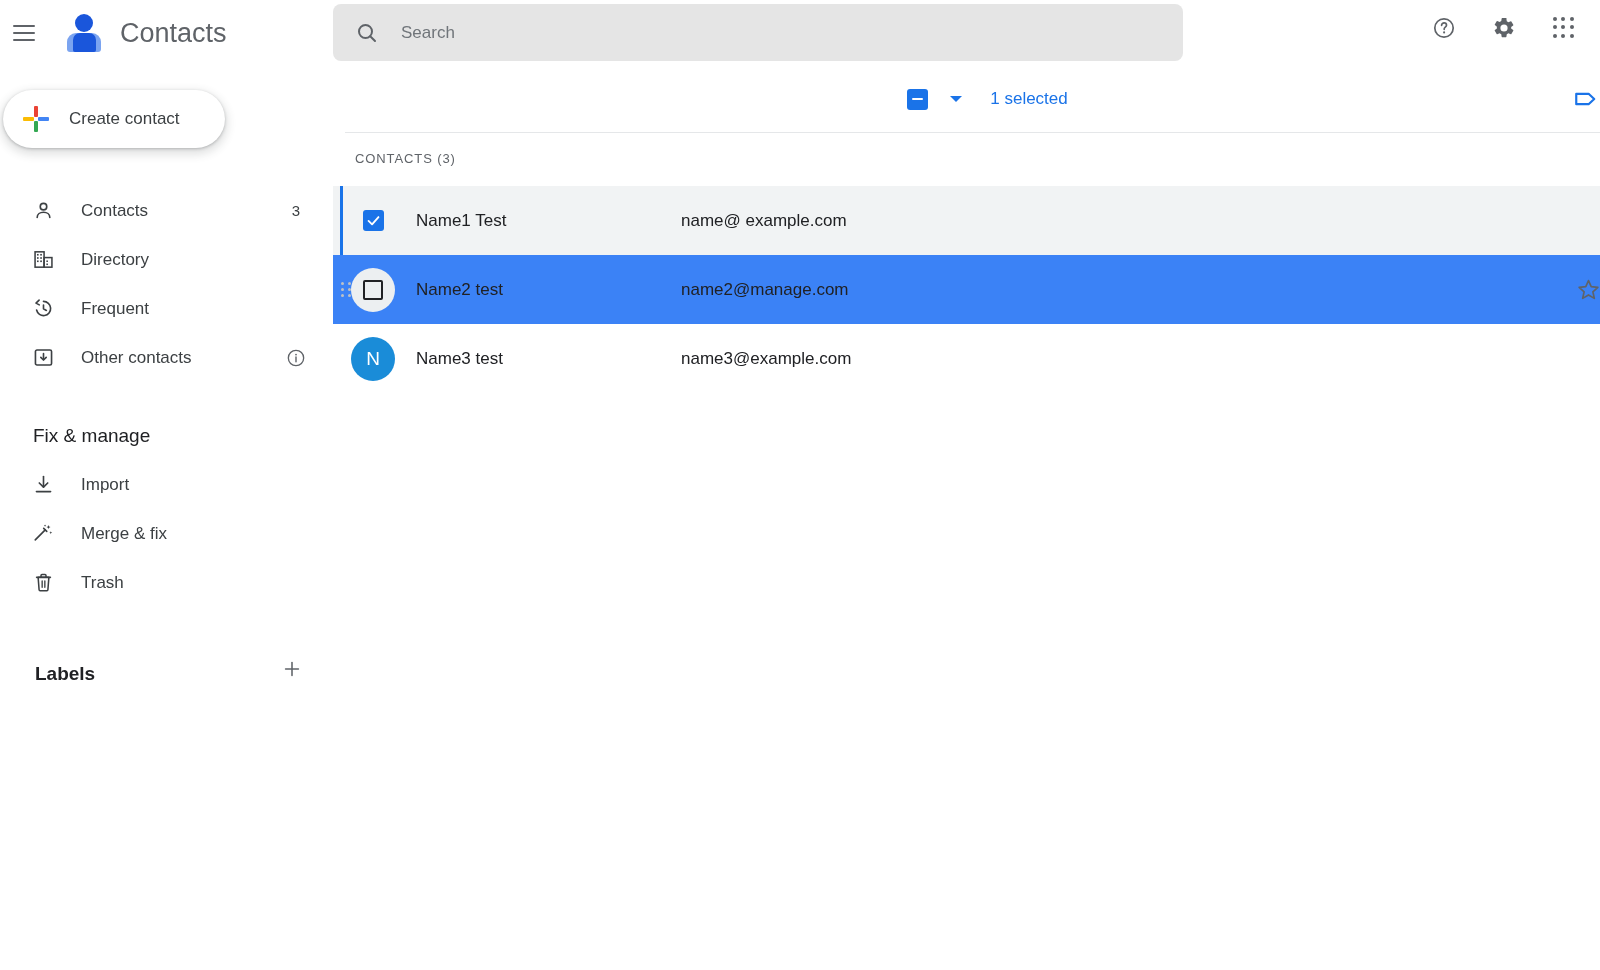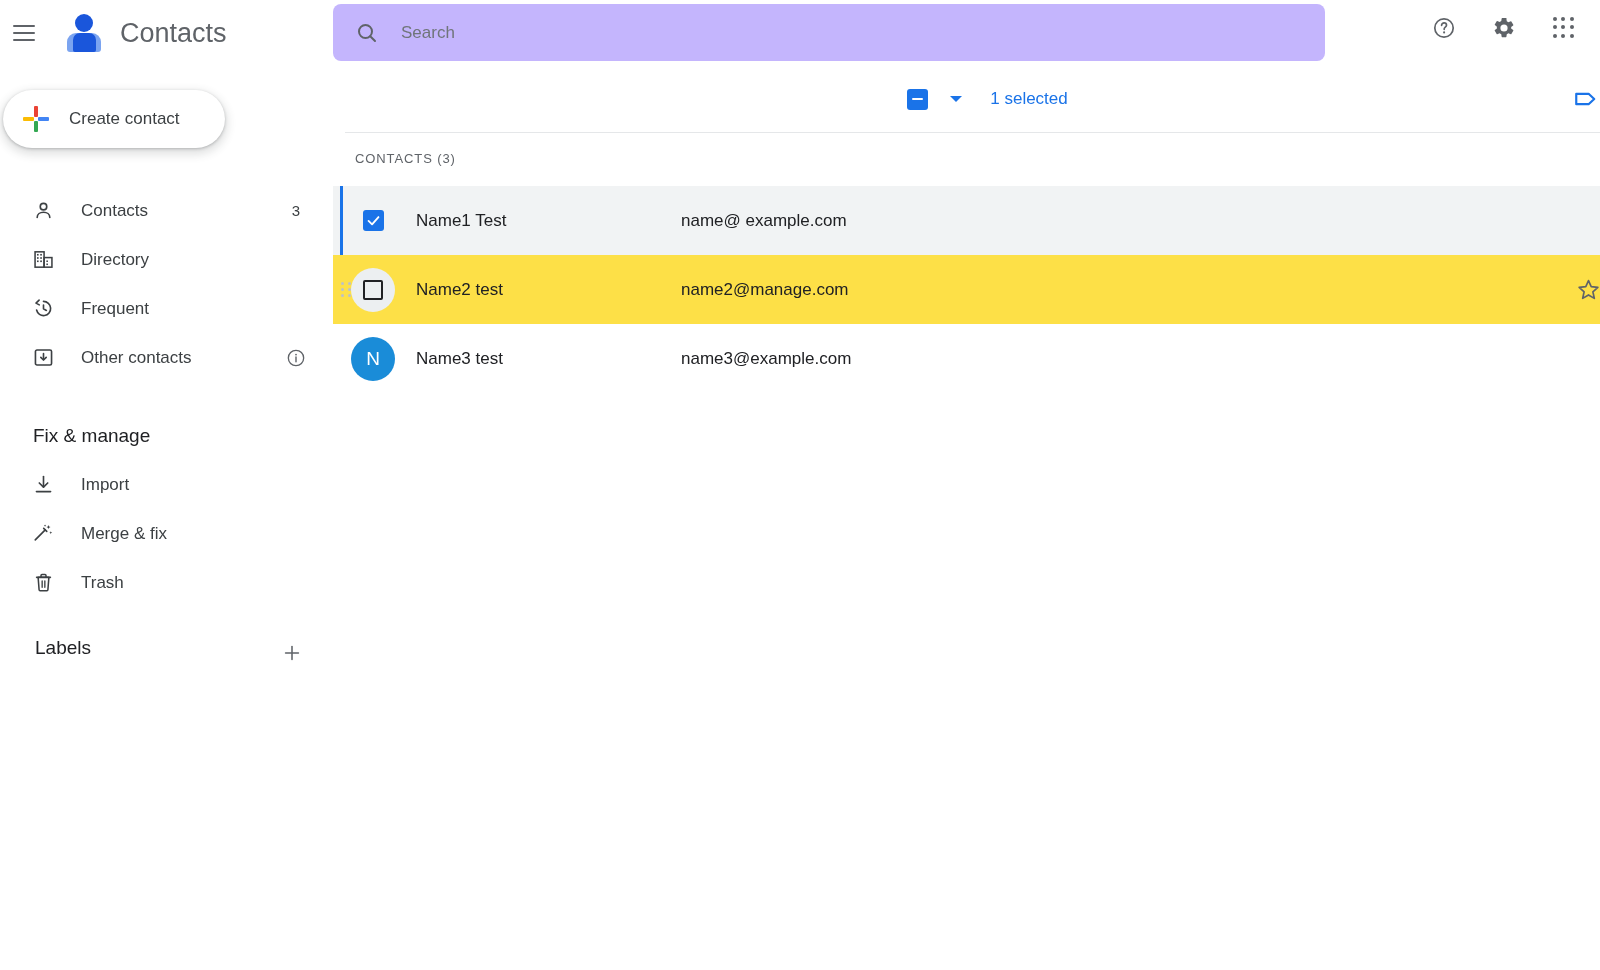--- a/index.html
+++ b/index.html
@@ -47,22 +47,22 @@
     width: 23px; height: 19px;
     background: #1a56db; border-radius: 7px 7px 2px 2px;
   }
   .brand-title {
     margin-left: 14px; font-size: 27px; color: #5f6368; font-weight: 400;
     letter-spacing: 0px;
   }
 
   .search-wrap {
     position: absolute; left: 333px; top: 4px;
-    width: 992px; height: 57px;
-    background: #c4b5fd; border-radius: 8px;
+    width: 850px; height: 57px;
+    background: #e5e5e5; border-radius: 8px;
     display: flex; align-items: center; cursor: text;
   }
   .search-icon { margin-left: 22px; width: 24px; height: 24px; flex: none; }
   .search-input {
     border: none; outline: none; background: transparent;
     font-family: "Liberation Sans", sans-serif;
     font-size: 17px; color: #202124; margin-left: 22px; width: 700px;
   }
   .search-input::placeholder { color: #70757a; }
 
@@ -110,21 +110,21 @@
     position: absolute; right: 34px; font-size: 15px; color: #3c4043;
   }
   .nav-info { position: absolute; right: 28px; width: 20px; height: 20px; cursor:pointer; }
 
   .section-title {
     margin-top: 30px; padding-left: 24px; font-size: 19px; color: #202124; height: 48px;
     display: flex; align-items: center;
   }
   .labels-head {
     margin-top: 30px; padding-left: 26px; height: 48px;
-    display: flex; align-items: flex-start; position: relative; width: 325px;
+    display: flex; align-items: flex-end; position: relative; width: 325px; font-weight: bold;
   }
   .labels-title { font-size: 19px; color: #202124; }
   .label-add {
     position: absolute; right: 26px; width: 32px; height: 32px;
     display:flex; align-items:center; justify-content:center;
     border-radius: 50%; cursor: pointer;
   }
 
   
   .main { position: absolute; left: 333px; top: 66px; width: 1267px; height: 904px; }
@@ -173,21 +173,21 @@
   .rows { position: absolute; left: 0; top: 120px; width: 1267px; }
   .row {
     position: relative; height: 69px; display: flex; align-items: center;
     cursor: pointer;
   }
   .row.selected { background: #f1f3f4; }
   .row.selected::before {
     content: ""; position: absolute; left: 7px; top: 0; width: 3px; height: 69px;
     background: #1a73e8;
   }
-  .row.hovered { background: #fde047; }
+  .row.hovered { background: #3b82f6; }
   .row-lead {
     position: relative; width: 80px; height: 69px; display: flex;
     align-items: center; justify-content: center; flex: none;
   }
   .drag-dots {
     position: absolute; left: 8px; top: 50%; transform: translateY(-50%);
     width: 11px; height: 16px; display: grid;
     grid-template-columns: repeat(2, 1fr); grid-template-rows: repeat(3,1fr); gap: 2px;
   }
   .drag-dots i { width: 3px; height: 3px; background: #bdc1c6; border-radius: 50%; display:block; }

